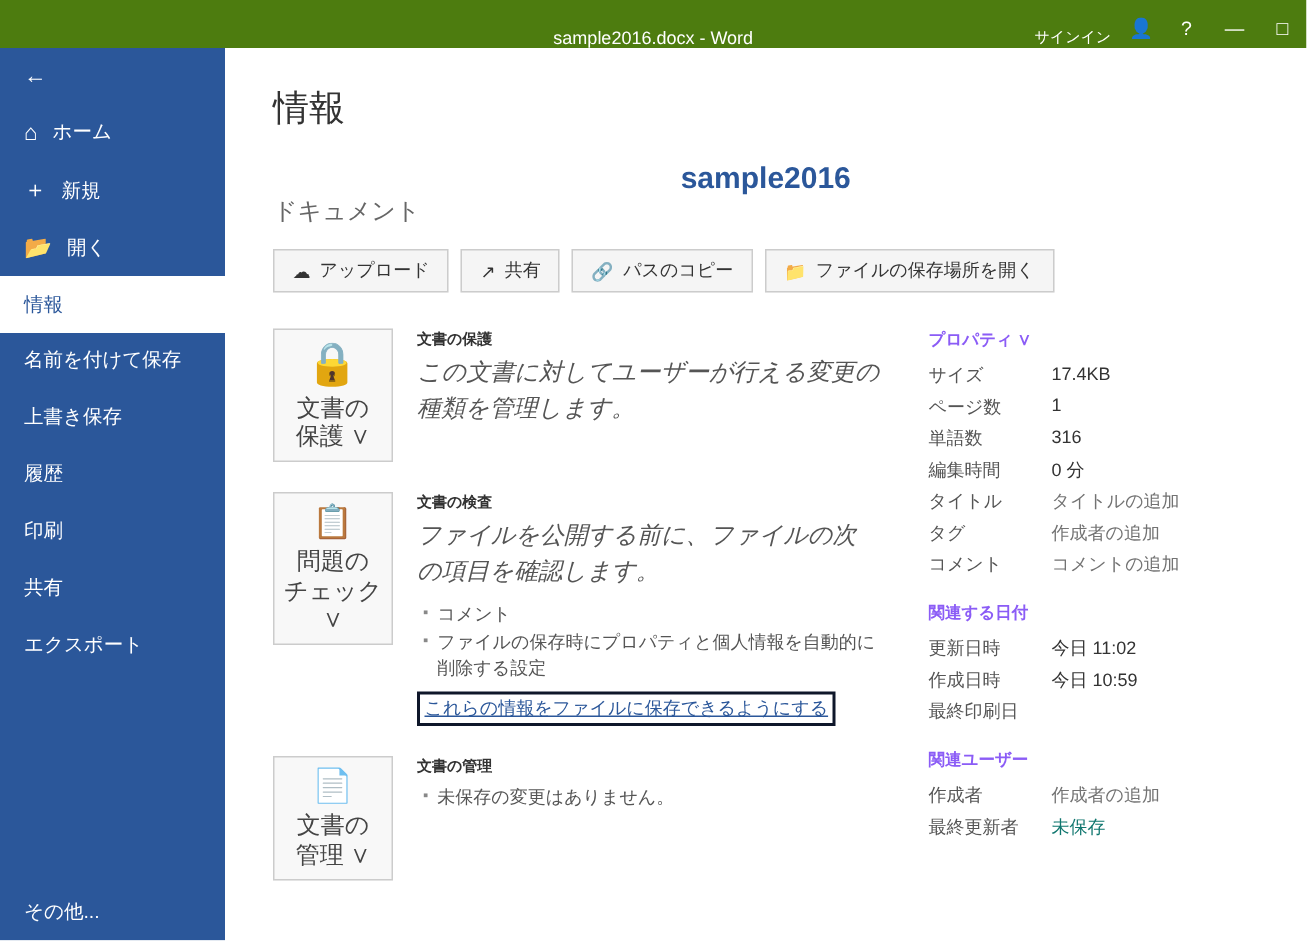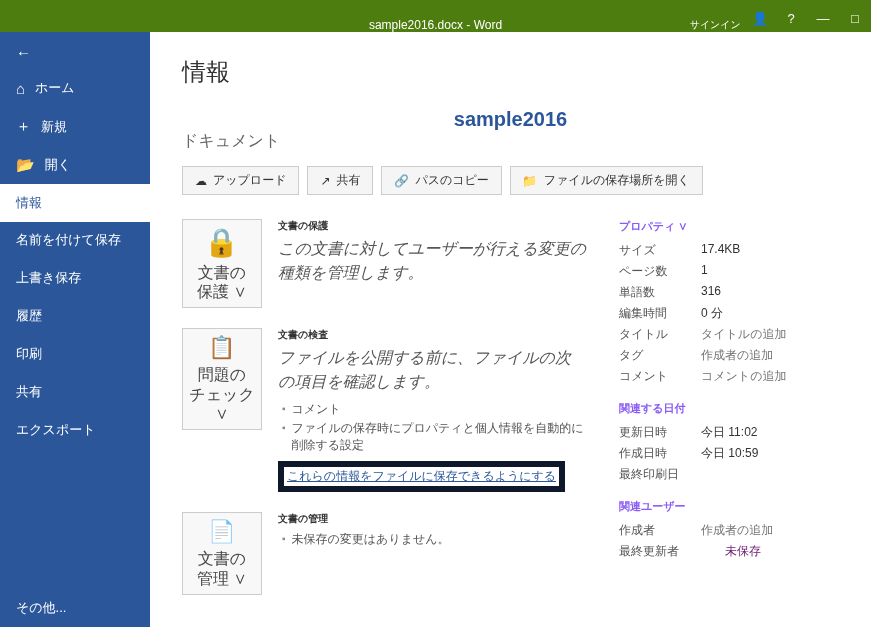--- a/index.html
+++ b/index.html
@@ -197,21 +197,21 @@
       font-size: 10px;
       margin-top: 2px;
     }
     .highlight-link {
       display: inline-block;
       margin-top: 6px;
       font-size: 12px;
       color: #2b579a;
       text-decoration: underline;
       cursor: pointer;
-      border: 6px solid #0f172a;
+      border: 2px solid #0f172a;
       padding: 1px 3px;
     }
 
     
     .props-section { margin-bottom: 16px; }
     .props-header {
       font-size: 11px;
       color: #8b5cf6;
       font-weight: 700;
       margin-bottom: 8px;
@@ -230,22 +230,21 @@
     }
     .props-value {
       color: #333;
       flex: 1;
     }
     .props-value.link {
       color: #737373;
       cursor: pointer;
     }
     .props-value.unsaved {
-      color: #701a75;
-      margin-left: 24px;
+      color: #0f766e;
     }
   </style>
 </head>
 <body>
 
 <div class="titlebar">
   <div class="titlebar-title">sample2016.docx - Word</div>
   <div class="titlebar-right">
     <span class="titlebar-signin">サインイン</span>
     <span class="titlebar-icon">👤</span>

